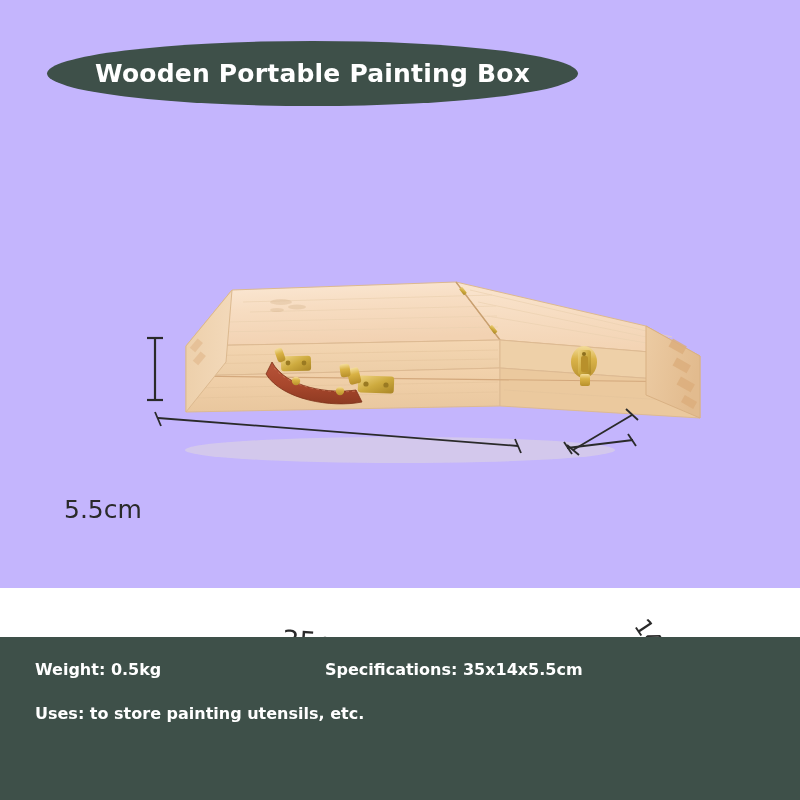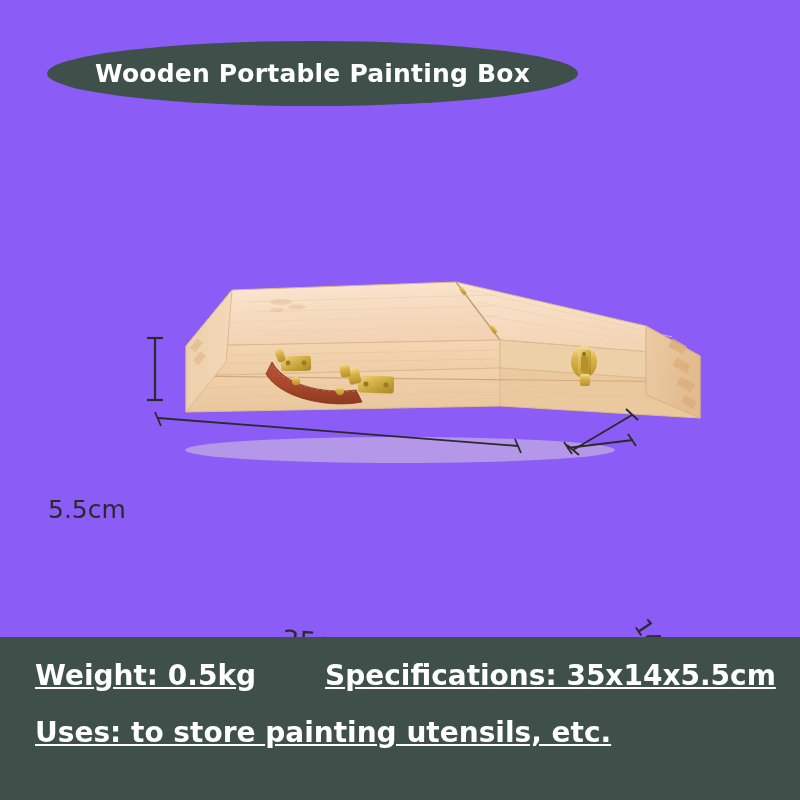--- a/index.html
+++ b/index.html
@@ -13,22 +13,22 @@
     background: #ffffff;
     font-family: "Liberation Sans", sans-serif;
     overflow: hidden;
     position: relative;
   }
 
   #page {
     position: absolute;
     left: 0; top: 0;
     width: 800px;
-    height: 800px;
-    background: #8b5cf6;
+    height: 588px;
+    background: #c4b5fd;
   }
 
   
   .title-banner {
     position: absolute;
     left: 47px;
     top: 41px;
     width: 531px;
     height: 65px;
     background: #3e5049;
@@ -61,21 +61,21 @@
   }
 
   
   .dim-label {
     position: absolute;
     color: #2a2a2a;
     font-family: "DejaVu Sans", sans-serif;
     white-space: nowrap;
   }
   .dim-height {
-    left: 48px;
+    left: 64px;
     top: 345px;
     font-size: 25px;
   }
   .dim-width {
     left: 283px;
     top: 474px;
     font-size: 27px;
     transform: rotate(4deg);
     transform-origin: left top;
   }
@@ -100,26 +100,25 @@
     position: absolute;
     left: 35px;
     top: 24px;
     width: 750px;
     display: grid;
     grid-template-columns: 290px 1fr;
     grid-row-gap: 26px;
   }
   .spec-item {
     color: #ffffff;
-    font-size: 28px;
+    font-size: 16px;
     font-weight: bold;
     font-family: "DejaVu Sans", sans-serif;
     white-space: nowrap;
     line-height: 1.1;
-    text-decoration: underline;
   }
 </style>
 </head>
 <body>
 
 <div id="page">
 
   <div class="title-banner">
     <span class="title-text">Wooden Portable Painting Box</span>
   </div>

